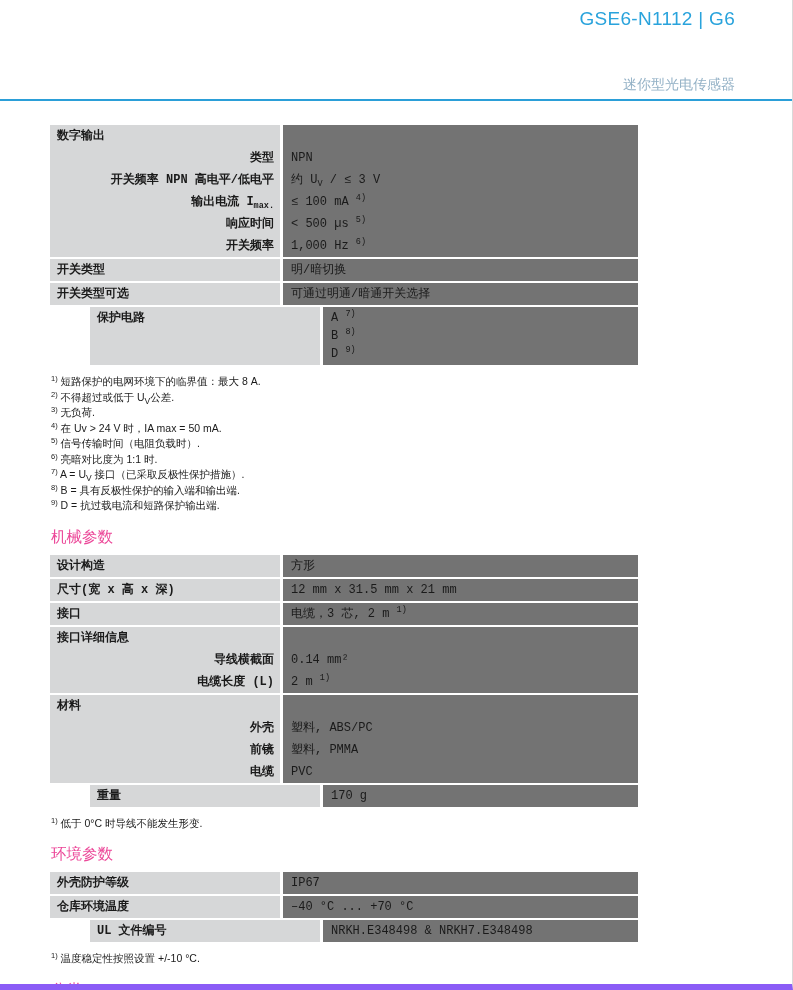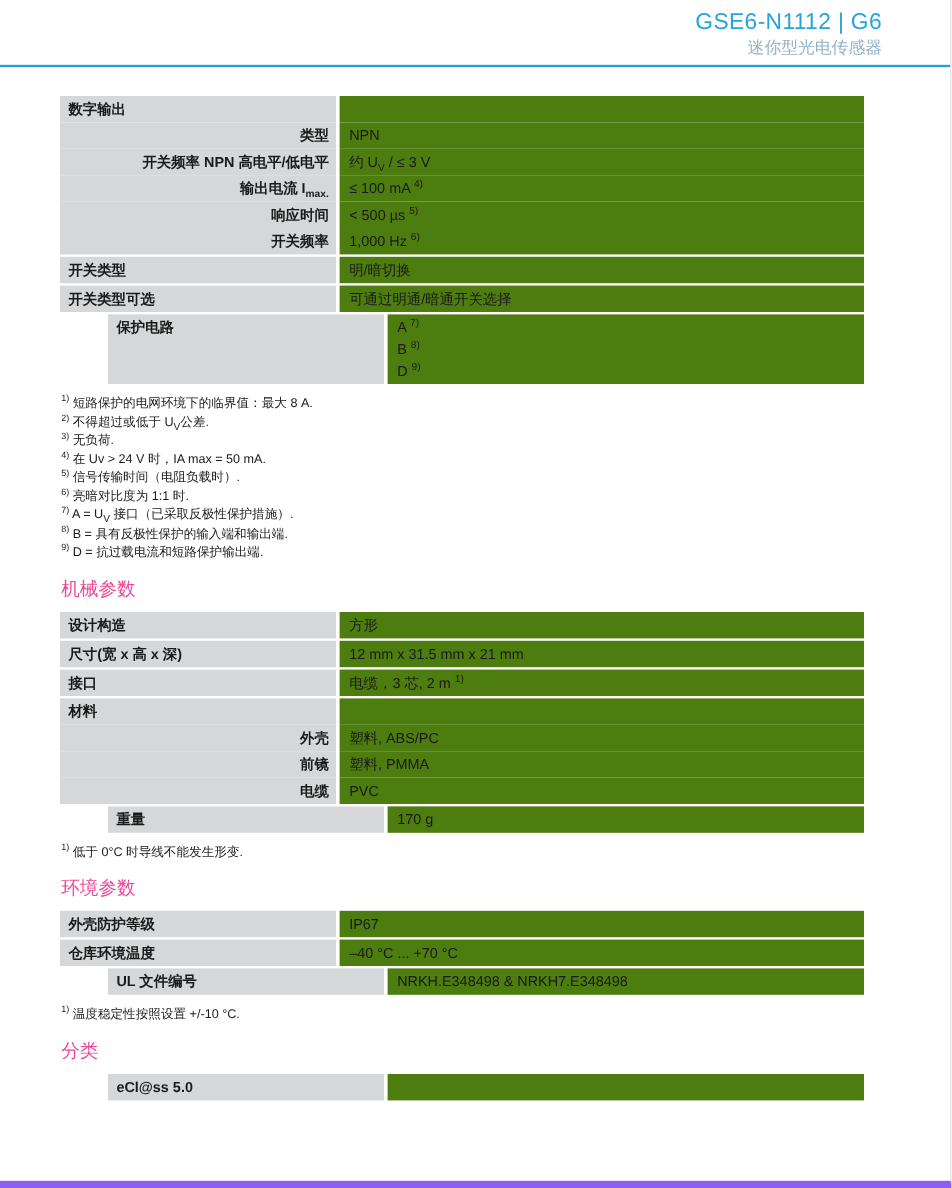--- a/index.html
+++ b/index.html
@@ -4,36 +4,36 @@
 <style>
   html,body { margin:0; padding:0; background:#ffffff; }
   .page {
     width:793px; height:990px; background:#ffffff; position:relative;
     font-family:"Liberation Sans","DejaVu Sans",sans-serif; color:#1a1a1a;
     overflow:hidden; box-sizing:border-box;
     border-right:1px solid #d9d9d9; border-bottom:6px solid #8b5cf6;
   }
   .header { text-align:right; padding:7px 57px 0 0; }
   .title  { font-size:19px; line-height:23px; color:#29a3dc; letter-spacing:.3px; }
-  .subtitle { font-size:14px; line-height:18px; color:#93b1c6; }
+  .subtitle { font-size:14px; line-height:18px; color:#93b1c6;margin-top:45px; }
   .rule { height:2px; background:#2b9fd8; margin-top:6px; }
 
   .content { padding:24px 0 0 50px; width:670px; }
 
-  .spec-table { width:670px; }
+  .spec-table { width:588px;font-family:Liberation Mono, monospace; }
   .block { margin-bottom:2px; }
   .block:last-child { margin-bottom:0;padding-left:40px; }
   .tline { display:flex; align-items:stretch; min-height:21px; }
   .lcell {
     width:230px; box-sizing:border-box; background:#d6d7d8;
     font-size:12px; font-weight:bold; line-height:15px; padding:4px 6px 3px 7px;
   }
   .vgap { width:3px; background:#ffffff; flex:0 0 3px; }
   .rcell {
-    flex:1; background:#4d7c0f; font-size:12px; line-height:15px;
+    flex:1; background:#737373; font-size:12px; line-height:15px;
     padding:4px 6px 3px 8px;
   }
   .grouplabel { text-align:left; }
   .sublabel  { text-align:right; }
   .value-line { padding:0 0 3px 0; }
   .value-line:last-child { padding-bottom:0; }
 
   .section-heading { font-size:15.5px; line-height:20px; margin:13px 0 8px 1px; color:#ec4899; }
 
   .footnotes { margin:9px 0 4px 1px; }
@@ -161,20 +161,41 @@
           <div class="tline">
             <div class="lcell grouplabel">接口</div>
             <div class="vgap"></div>
             <div class="rcell">
               <div class="value-line">电缆，3 芯, 2 m <sup>1)</sup></div>
             </div>
           </div>
         </div>
         <div class="block">
           <div class="tline">
+            <div class="lcell grouplabel">接口详细信息</div>
+            <div class="vgap"></div>
+            <div class="rcell"></div>
+          </div>
+          <div class="tline">
+            <div class="lcell sublabel">导线横截面</div>
+            <div class="vgap"></div>
+            <div class="rcell">
+              <div class="value-line">0.14 mm²</div>
+            </div>
+          </div>
+          <div class="tline">
+            <div class="lcell sublabel">电缆长度 (L)</div>
+            <div class="vgap"></div>
+            <div class="rcell">
+              <div class="value-line">2 m <sup>1)</sup></div>
+            </div>
+          </div>
+        </div>
+        <div class="block">
+          <div class="tline">
             <div class="lcell grouplabel">材料</div>
             <div class="vgap"></div>
             <div class="rcell"></div>
           </div>
           <div class="tline">
             <div class="lcell sublabel">外壳</div>
             <div class="vgap"></div>
             <div class="rcell">
               <div class="value-line">塑料, ABS/PC</div>
             </div>

